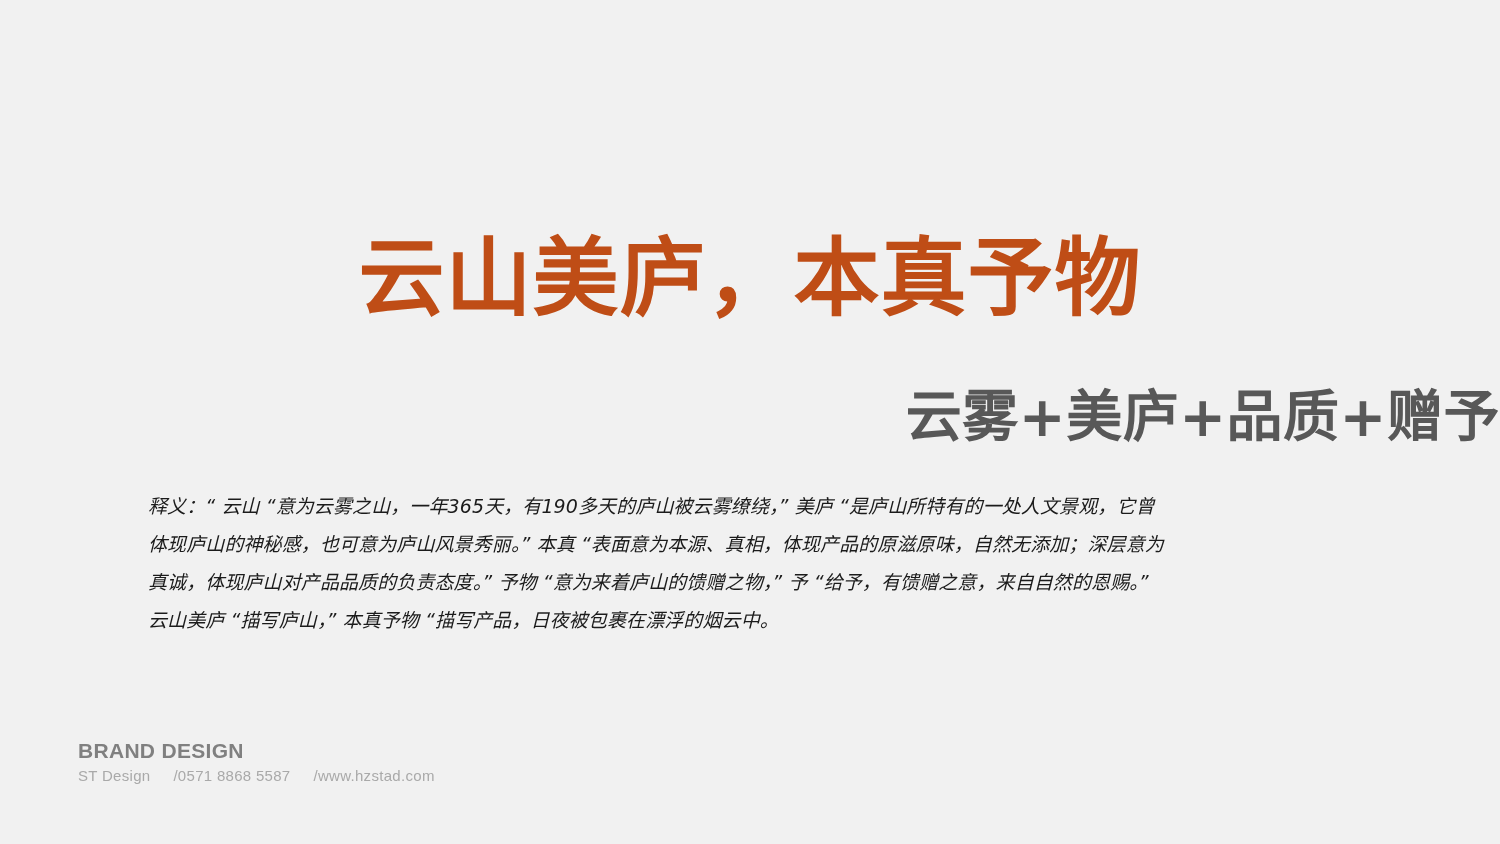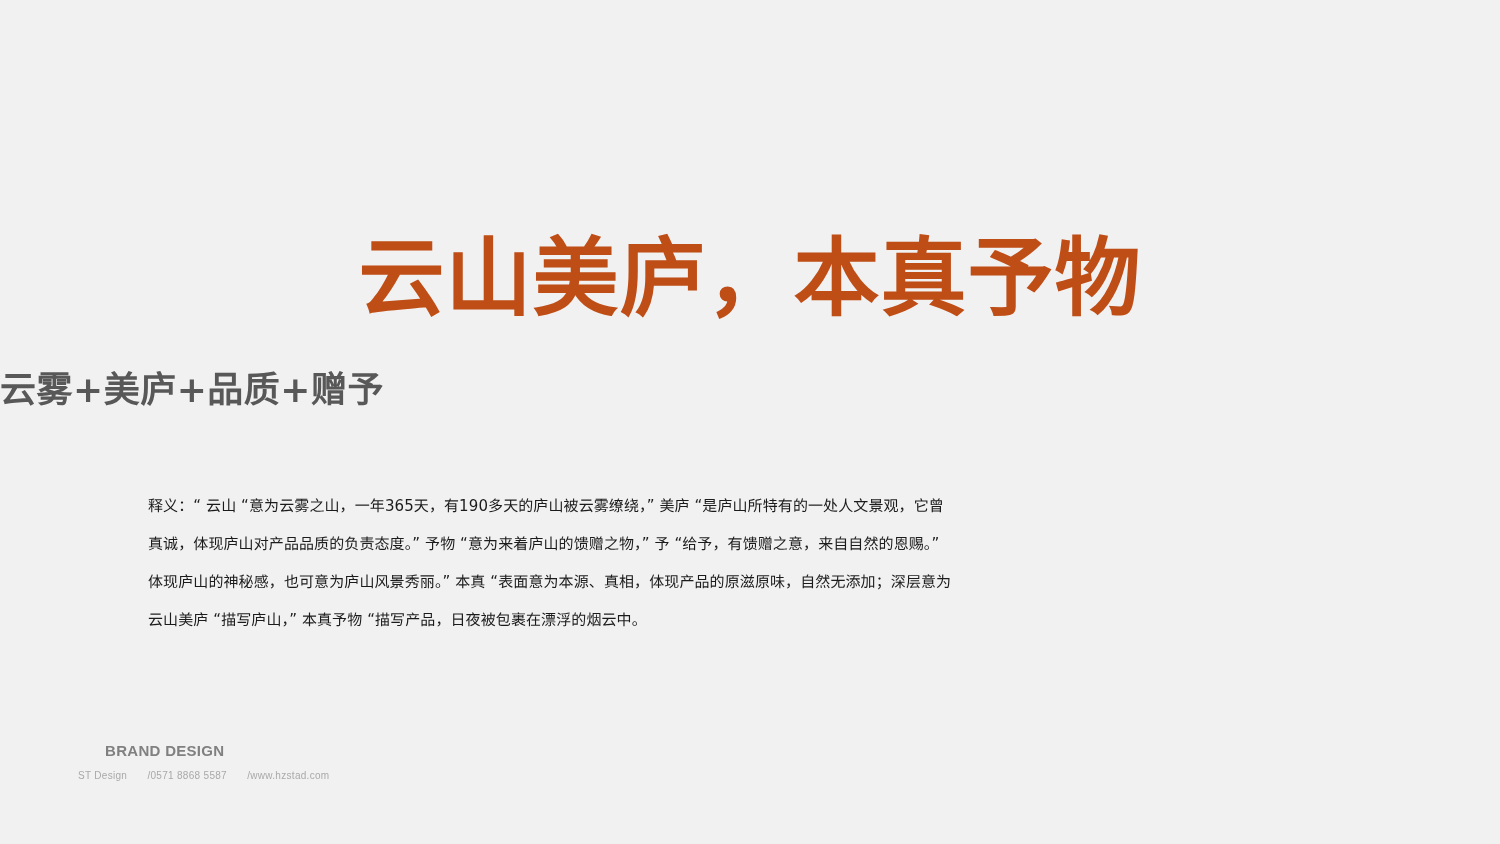--- a/index.html
+++ b/index.html
@@ -38,86 +38,86 @@
     letter-spacing: 1px;
     white-space: nowrap;
   }
 
   
   .subtitle {
     position: absolute;
     left: 0;
     right: 0;
     top: 340px;
-    text-align: left;
+    text-align: right;
     color: #585858;
     font-family: "DejaVu Sans", "Liberation Sans", sans-serif;
     font-weight: 700;
-    font-size: 36px;
+    font-size: 56px;
     line-height: 1.1;
     letter-spacing: 0.5px;
     white-space: nowrap;
   }
 
   
   .body-block {
     position: absolute;
     left: 148px;
     top: 487px;
     width: 1212px;
   }
   .body-line {
     color: #1b1b1b;
     font-family: "DejaVu Sans", "Liberation Sans", sans-serif;
-    font-size: 15px;
+    font-size: 19px;
     line-height: 38px;
     letter-spacing: 0.1px;
     white-space: nowrap;
+    font-style: italic;
   }
 
   
   .footer {
     position: absolute;
     left: 78px;
     top: 740px;
   }
   .footer-brand {
     color: #808080;
     font-family: "Liberation Sans", "DejaVu Sans", sans-serif;
     font-weight: 700;
-    font-size: 15px;
+    font-size: 21px;
     letter-spacing: 0.3px;
     line-height: 22px;
-    margin-left: 27px;
   }
   .footer-meta {
     color: #a9a9a9;
     font-family: "Liberation Sans", "DejaVu Sans", sans-serif;
     font-weight: 400;
-    font-size: 10px;
+    font-size: 15px;
     letter-spacing: 0.3px;
     line-height: 24px;
     margin-top: 2px;
   }
   .footer-meta span { display: inline-block; }
   .footer-sep { width: 14px; }
 </style>
 </head>
 <body>
 
 <div class="slide">
 
   <h1 class="headline">云山美庐，本真予物</h1>
 
   <h2 class="subtitle">云雾+美庐+品质+赠予</h2>
 
   <div class="body-block">
     <div class="body-line">释义：“ 云山 “意为云雾之山，一年365天，有190多天的庐山被云雾缭绕，” 美庐 “是庐山所特有的一处人文景观，它曾</div>
+    <div class="body-line">体现庐山的神秘感，也可意为庐山风景秀丽。” 本真 “表面意为本源、真相，体现产品的原滋原味，自然无添加；深层意为</div>
     <div class="body-line">真诚，体现庐山对产品品质的负责态度。” 予物 “意为来着庐山的馈赠之物，” 予 “给予，有馈赠之意，来自自然的恩赐。”</div>
-    <div class="body-line">体现庐山的神秘感，也可意为庐山风景秀丽。” 本真 “表面意为本源、真相，体现产品的原滋原味，自然无添加；深层意为</div>
     <div class="body-line">云山美庐 “描写庐山，” 本真予物 “描写产品，日夜被包裹在漂浮的烟云中。</div>
   </div>
 
   <div class="footer">
     <div class="footer-brand">BRAND DESIGN</div>
     <div class="footer-meta">
       <span>ST Design</span>
       <span class="footer-sep"></span>
       <span>/0571 8868 5587</span>
       <span class="footer-sep"></span>

